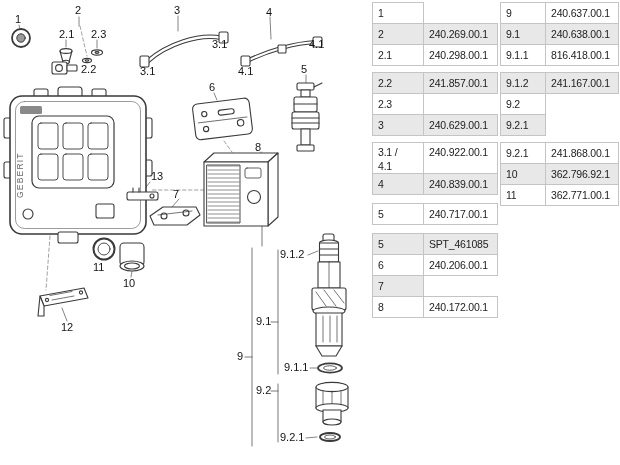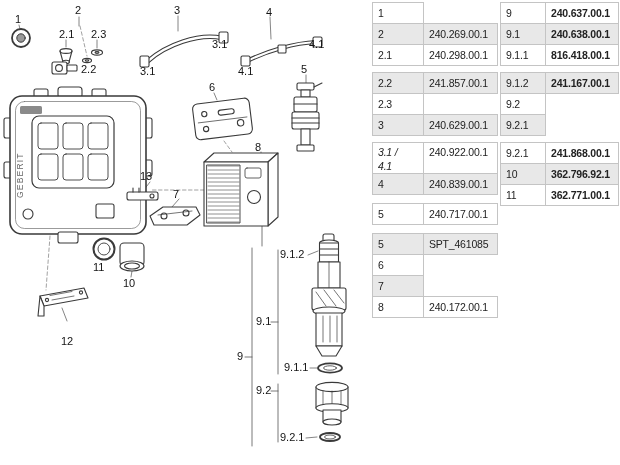--- a/index.html
+++ b/index.html
@@ -11,25 +11,25 @@
   .tg{margin:0;}
   .prow{display:flex;height:22px;box-sizing:border-box;}
   .prow + .prow{margin-top:-1px;}
   .prow.tall{height:32px;}
   .cell{box-sizing:border-box;border:1px solid #c4c4c4;padding-left:5px;display:flex;align-items:center;
         overflow:hidden;letter-spacing:-0.2px;}
   .cell + .cell{margin-left:-1px;}
   .left-table .num{width:52px;}
   .left-table .code{width:75px;}
   .right-table .num{width:46px;}
-  .right-table .code{width:74px;font-weight:bold;}
+  .right-table .code{width:74px;}
   .w .cell{background:#ffffff;}
   .g .cell{background:#e8e8e8;}
   .tall .cell{align-items:flex-start;padding-top:3px;line-height:1.3;}
-  .tall .num{padding-right:14px;white-space:normal;font-style:italic;}
+  .tall .num{padding-right:14px;white-space:normal;}
 </style>
 </head>
 <body>
 
 <div class="canvas">
 
   <svg class="dsvg" width="372" height="465" viewBox="0 0 372 465">
     <g fill="none" stroke="#3a3a3a" stroke-width="1.1" stroke-linecap="round" stroke-linejoin="round">
 
       <g stroke="#666" stroke-width="0.8">
@@ -263,24 +263,24 @@
   <span class="callout" style="left:174px;top:5px">3</span>
   <span class="callout" style="left:140px;top:66px">3.1</span>
   <span class="callout" style="left:212px;top:39px">3.1</span>
   <span class="callout" style="left:266px;top:7px">4</span>
   <span class="callout" style="left:238px;top:66px">4.1</span>
   <span class="callout" style="left:309px;top:39px">4.1</span>
   <span class="callout" style="left:301px;top:64px">5</span>
   <span class="callout" style="left:209px;top:82px">6</span>
   <span class="callout" style="left:255px;top:142px">8</span>
   <span class="callout" style="left:173px;top:189px">7</span>
-  <span class="callout" style="left:140px;top:171px">13</span>
+  <span class="callout" style="left:151px;top:171px">13</span>
   <span class="callout" style="left:93px;top:262px">11</span>
   <span class="callout" style="left:123px;top:278px">10</span>
-  <span class="callout" style="left:61px;top:336px">12</span>
+  <span class="callout" style="left:61px;top:322px">12</span>
   <span class="callout" style="left:237px;top:351px">9</span>
   <span class="callout" style="left:256px;top:316px">9.1</span>
   <span class="callout" style="left:280px;top:249px">9.1.2</span>
   <span class="callout" style="left:284px;top:362px">9.1.1</span>
   <span class="callout" style="left:256px;top:385px">9.2</span>
   <span class="callout" style="left:280px;top:432px">9.2.1</span>
 
   <div class="ptable left-table" style="left:372px;top:2px;">
     <div class="tg">
       <div class="prow w">
@@ -324,20 +324,21 @@
         <div class="cell code">240.717.00.1</div>
       </div>
     </div>
     <div class="tg" style="margin-top:8px">
       <div class="prow g">
         <div class="cell num">5</div>
         <div class="cell code">SPT_461085</div>
       </div>
       <div class="prow w">
         <div class="cell num">6</div>
+        <div class="cell code">240.206.00.1</div>
       </div>
       <div class="prow g">
         <div class="cell num">7</div>
       </div>
       <div class="prow w">
         <div class="cell num">8</div>
         <div class="cell code">240.172.00.1</div>
       </div>
     </div>
   </div>

